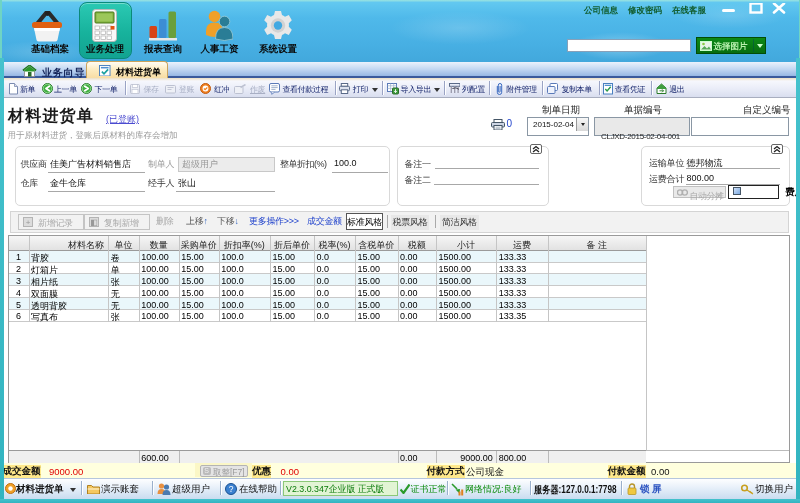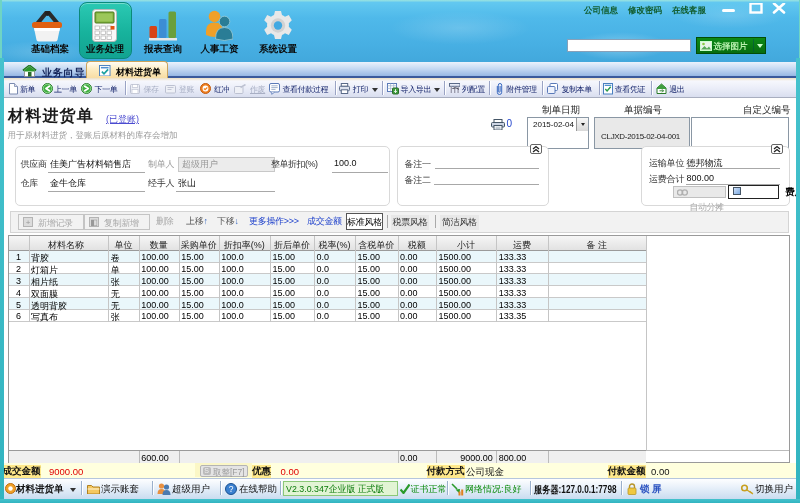--- a/index.html
+++ b/index.html
@@ -33,21 +33,21 @@
   .tdrop { position:absolute; width:0; height:0; border-left:3.5px solid transparent; border-right:3.5px solid transparent; border-top:4px solid #333; }
   #doc-title { left:8px; top:105.5px; font-size:16px; font-weight:bold; color:#1a1a1a; letter-spacing:1.2px; }
   #doc-link { left:106px; top:113px; font-size:9px; color:#4b4bd0; text-decoration:underline; }
   #doc-sub { left:7.5px; top:129.5px; font-size:8.5px; color:#999; }
   .flabel { position:absolute; font-size:9px; letter-spacing:-0.2px; color:#333; }
   .fval { position:absolute; font-size:9px; color:#111; }
   .uline { position:absolute; height:1px; background:#a8a8a8; }
   .panel { position:absolute; top:146px; height:59.5px; border:1px solid #d9d9d9; border-radius:5px; background:#fff; }
   .chev { position:absolute; top:143.5px; width:12px; height:10px; border:1px solid #666; border-radius:2px; background:#fff; text-align:center; }
   .hlabel { position:absolute; top:103.5px; font-size:9.5px; color:#222; }
-  .hbox { position:absolute; top:117px; height:32px; border:1px solid #8a97a4; background:#fff; font-size:8.5px; color:#111; }
+  .hbox { position:absolute; top:117px; height:19px; border:1px solid #8a97a4; background:#fff; font-size:8.5px; color:#111; }
   #gridbar { left:10px; top:211px; width:779px; height:21.5px; background:#f2f2f2; border:1px solid #d4d4d4; }
   .gbtn { position:absolute; top:214.5px; font-size:9px; letter-spacing:-0.3px; }
   #grid { left:8px; top:235px; width:781.5px; height:227.5px; border:1px solid #9a9a9a; background:#fff; }
   .gl { position:absolute; top:236px; width:1px; background:#c5c5c5; }
   .cell { position:absolute; font-size:9px; color:#000; }
   #paybar { left:0; top:462.5px; width:800px; height:15px; background:#ffffde; }
   .paylab { position:absolute; top:465px; font-size:9.5px; font-weight:bold; color:#111; background:#ffe98c; }
   .payval { position:absolute; top:465.5px; font-size:9.5px; }
   #statusbar { left:0; top:477.5px; width:800px; height:21.5px; background:linear-gradient(180deg,#fdfeff 0,#e9f1fa 40%,#c9dcf0 100%); border-top:1px solid #b5c6dd; }
   .stitem { position:absolute; top:483px; font-size:9.5px; color:#111; }
@@ -273,21 +273,21 @@
     <svg width="8" height="8" viewBox="0 0 8 8" style="display:block;margin:0.5px auto 0;">
       <path d="M1 4 L4 1.5 L7 4 M1 7 L4 4.5 L7 7" fill="none" stroke="#222" stroke-width="1.3"></path>
     </svg>
   </div>
 <div class="flabel" style="left:20.5px;top:158px;">供应商</div>
 <div class="fval" style="left:50px;top:158px;">佳美广告材料销售店</div>
 <div class="uline" style="left:48px;top:171.5px;width:97px;"></div>
 <div class="flabel" style="left:148px;top:158px;color:#999;">制单人</div>
 <div class="abs" style="left:178px;top:156.5px;width:97px;height:15px;background:#ececec;border:1px solid #c8c8c8;"></div>
 <div class="fval" style="left:182px;top:158px;color:#999;">超级用户</div>
-<div class="flabel" style="left:271px;top:158px;letter-spacing:-0.5px;">整单折扣(%)</div>
+<div class="flabel" style="left:280px;top:158px;letter-spacing:-0.5px;">整单折扣(%)</div>
 <div class="fval" style="left:334px;top:158px;">100.0</div>
 <div class="uline" style="left:332px;top:171.5px;width:56px;"></div>
 <div class="flabel" style="left:20.5px;top:177px;">仓库</div>
 <div class="fval" style="left:50px;top:177px;">金牛仓库</div>
 <div class="uline" style="left:48px;top:190.5px;width:97px;"></div>
 <div class="flabel" style="left:148px;top:177px;">经手人</div>
 <div class="fval" style="left:178px;top:177px;">张山</div>
 <div class="uline" style="left:176px;top:190.5px;width:99px;"></div>
 <div class="flabel" style="left:404.5px;top:157.5px;">备注一</div>
 <div class="uline" style="left:435px;top:168.3px;width:104px;"></div>
@@ -297,21 +297,21 @@
 <div class="fval" style="left:686.5px;top:156.5px;">德邦物流</div>
 <div class="uline" style="left:685.5px;top:168.3px;width:94px;"></div>
 <div class="flabel" style="left:649px;top:172.5px;">运费合计</div>
 <div class="fval" style="left:686.5px;top:172.5px;">800.00</div>
 <div class="uline" style="left:685.5px;top:183.8px;width:94px;"></div>
 <div class="abs" style="left:672.5px;top:185.5px;width:53px;height:12.5px;background:#e9e9e9;border:1px solid #c0c0c0;font-size:9px;color:#aaa;">
   <svg class="abs" style="left:3px;top:1.5px;" width="11" height="9" viewBox="0 0 11 9">
       <circle cx="3" cy="4.5" r="2.6" fill="none" stroke="#b0b0b0" stroke-width="1.4"></circle>
       <circle cx="7.8" cy="4.5" r="2.6" fill="none" stroke="#b0b0b0" stroke-width="1.4"></circle>
     </svg>
-    <span class="abs" style="left:16px;top:14px;letter-spacing:-0.5px;">自动分摊</span>
+    <span class="abs" style="left:16px;top:3px;letter-spacing:-0.5px;">自动分摊</span>
 </div>
 <div class="abs" style="left:727.8px;top:184.5px;width:51.5px;height:14px;background:#fff;border:1.5px solid #222;font-size:9.5px;font-weight:bold;color:#000;">
   <span class="abs" style="left:4px;top:1.5px;width:8px;height:8px;background:linear-gradient(135deg,#cfe0f8,#7aa8e0);border:1px solid #456;"></span>
   <span class="abs" style="left:16.5px;top:0.5px;margin-left:40px;">费用单</span>
 </div>
 
 <div id="gridbar" class="abs"></div>
 <div class="abs" style="left:18px;top:213.5px;width:66px;height:16px;background:#f2f2f2;border:1px solid #c4c4c4;">
   <span class="abs" style="left:4px;top:2.5px;width:10px;height:10px;background:#dcdcdc;border:1px solid #b4b4b4;color:#999;font-size:8px;text-align:center;line-height:9px;">+</span>
   <span class="abs" style="left:19px;top:2px;font-size:9px;color:#aaa;letter-spacing:-0.3px;">新增记录</span>
@@ -325,21 +325,21 @@
 <div class="gbtn" style="left:217px;color:#555;">下移<span style="color:#3a6ac0">↓</span></div>
 <div class="gbtn" style="left:249px;color:#2244cc;">更多操作&gt;&gt;&gt;</div>
 <div class="gbtn" style="left:307px;color:#2244cc;">成交金额</div>
 <div class="abs" style="left:346px;top:212.5px;width:37px;height:17.5px;background:#fff;border:1px solid #555;font-size:9px;letter-spacing:-0.3px;color:#000;text-align:center;line-height:16.5px;">标准风格</div>
 <div class="abs" style="left:386.5px;top:214.5px;width:1px;height:13px;background:#aaa;"></div>
 <div class="gbtn" style="left:390.6px;color:#333;background:#e8e8e8;padding:0 2px;line-height:15px;">税票风格</div>
 <div class="abs" style="left:434.5px;top:214.5px;width:1px;height:13px;background:#aaa;"></div>
 <div class="gbtn" style="left:440px;color:#333;background:#e8e8e8;padding:0 2px;line-height:15px;">简洁风格</div>
 <div id="grid" class="abs"></div>
 <div class="abs" style="left:9px;top:236px;width:637px;height:14.8px;background:linear-gradient(180deg,#f6f6f6,#e2e2e2);border-bottom:1px solid #9a9a9a;"></div>
-<div class="cell" style="left:66px;top:239px;transform:translateX(-50%);color:#1a1a1a;">材料名称</div>
+<div class="cell" style="left:86px;top:239px;transform:translateX(-50%);color:#1a1a1a;">材料名称</div>
 <div class="cell" style="left:123.4px;top:239px;transform:translateX(-50%);color:#1a1a1a;">单位</div>
 <div class="cell" style="left:158.7px;top:239px;transform:translateX(-50%);color:#1a1a1a;">数量</div>
 <div class="cell" style="left:198.7px;top:239px;transform:translateX(-50%);color:#1a1a1a;">采购单价</div>
 <div class="cell" style="left:244.3px;top:239px;transform:translateX(-50%);color:#1a1a1a;">折扣率(%)</div>
 <div class="cell" style="left:291.9px;top:239px;transform:translateX(-50%);color:#1a1a1a;">折后单价</div>
 <div class="cell" style="left:334.4px;top:239px;transform:translateX(-50%);color:#1a1a1a;">税率(%)</div>
 <div class="cell" style="left:376.2px;top:239px;transform:translateX(-50%);color:#1a1a1a;">含税单价</div>
 <div class="cell" style="left:416.8px;top:239px;transform:translateX(-50%);color:#1a1a1a;">税额</div>
 <div class="cell" style="left:466.1px;top:239px;transform:translateX(-50%);color:#1a1a1a;">小计</div>
 <div class="cell" style="left:521.9px;top:239px;transform:translateX(-50%);color:#1a1a1a;">运费</div>

